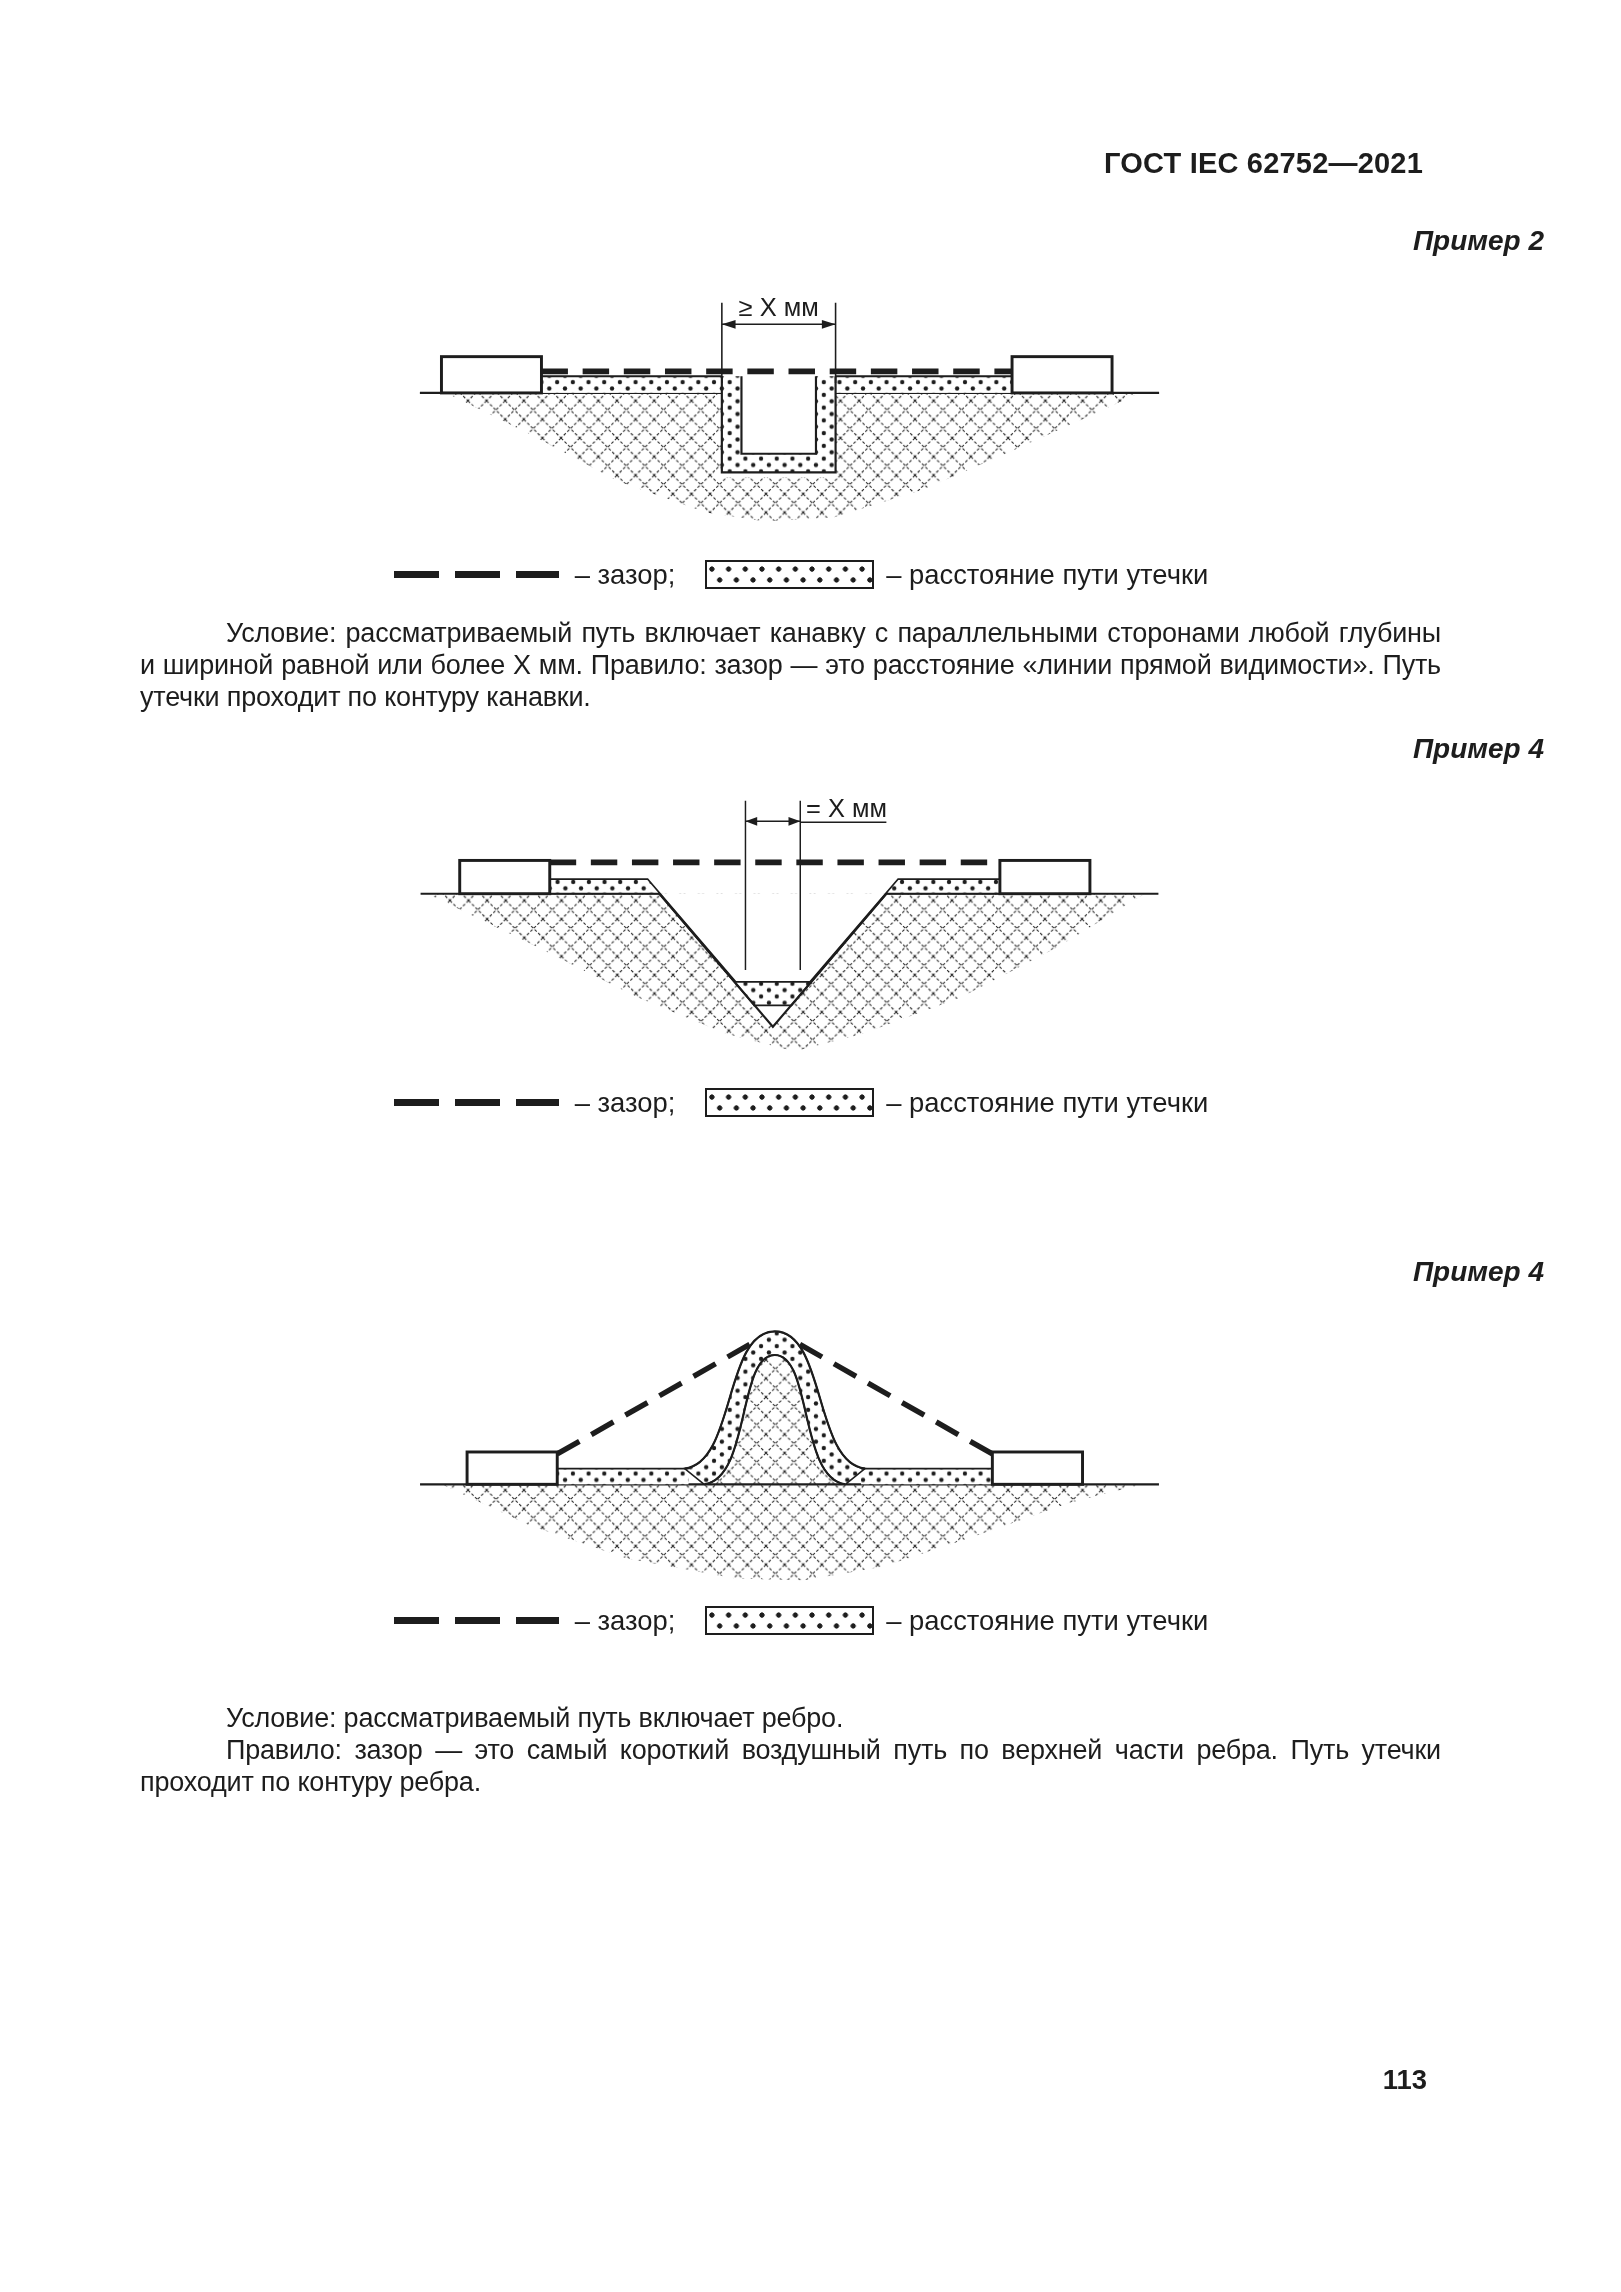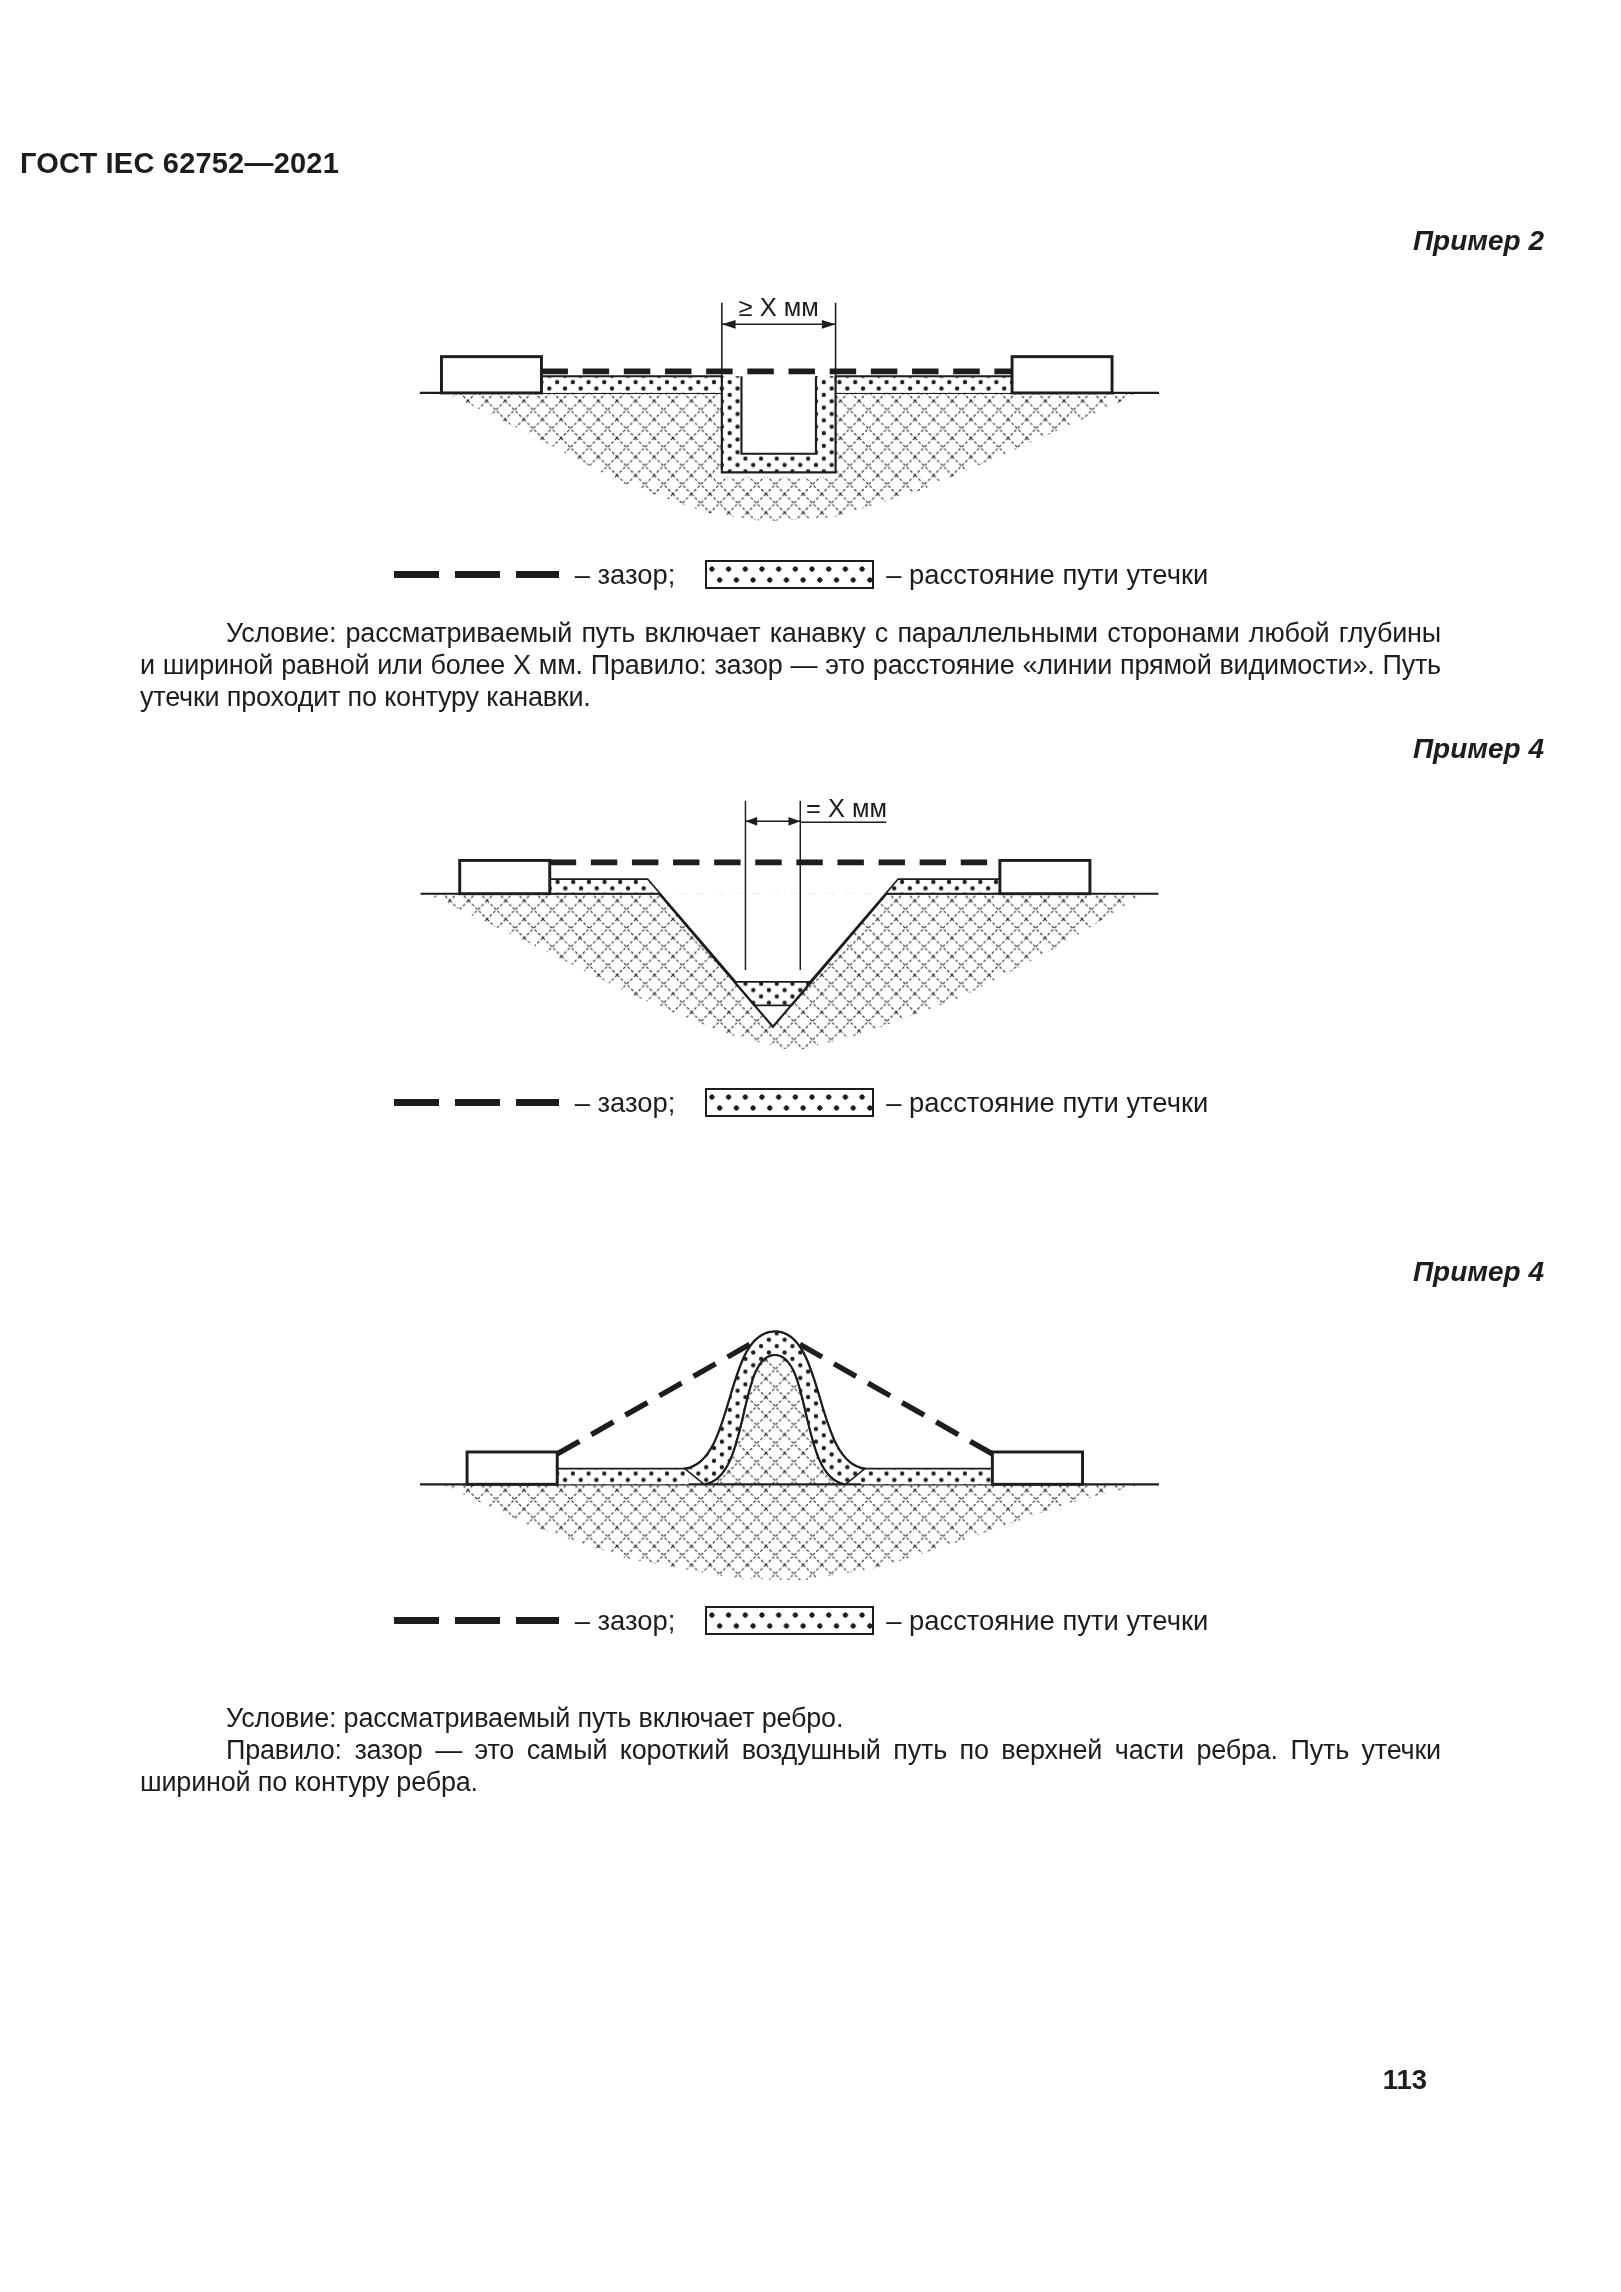--- a/index.html
+++ b/index.html
@@ -1,19 +1,19 @@
 <!DOCTYPE html>
 <html><head>
 <meta charset="utf-8">
 <style>
   html,body{margin:0;padding:0;background:#e8e8e8;}
   .page{position:relative;width:1621px;height:2293px;background:#ffffff;margin:0 auto;
         font-family:"Liberation Sans",sans-serif;color:#1d1d1d;overflow:hidden;}
-  .hdr{position:absolute;top:147px;left:0;width:1423px;text-align:left;
-       font-size:29px;font-weight:bold;letter-spacing:0.2px;padding-left:20px;}
+  .hdr{position:absolute;top:147px;left:0;width:1423px;text-align:right;
+       font-size:29px;font-weight:bold;letter-spacing:0.2px;}
   .extitle{position:absolute;left:0;width:1544px;text-align:right;
            font-size:28px;font-weight:bold;font-style:italic;}
   .para{position:absolute;left:113px;width:1301px;font-size:27px;line-height:32px;
         text-align:justify;letter-spacing:-0.2px;margin-left:27px;}
   .para p{margin:0;text-indent:86px;}
   .diagram{position:absolute;}
   .dim{font:26px "Liberation Sans",sans-serif;fill:#1d1d1d;}
   .legend{position:absolute;left:394px;display:flex;align-items:center;height:31px;}
   .legend .lab{font-size:27.4px;white-space:nowrap;}
   .dashes{width:165px;height:6.9px;margin-right:15.7px;
@@ -122,18 +122,18 @@
 
   <div class="legend" style="top:1605px">
     <span class="dashes"></span>
     <span class="lab lgl1">– зазор;</span>
     <span class="dotbox"></span>
     <span class="lab">– расстояние пути утечки</span>
   </div>
 
   <div class="para" style="top:1702px">
     <p>Условие: рассматриваемый путь включает ребро.</p>
-    <p>Правило: зазор — это самый короткий воздушный путь по верхней части ребра. Путь утечки шириной по контуру ребра.</p>
+    <p>Правило: зазор — это самый короткий воздушный путь по верхней части ребра. Путь утечки проходит по контуру ребра.</p>
   </div>
 
   <div class="pagenum">113</div>
 </div>
 
 
 </body></html>

